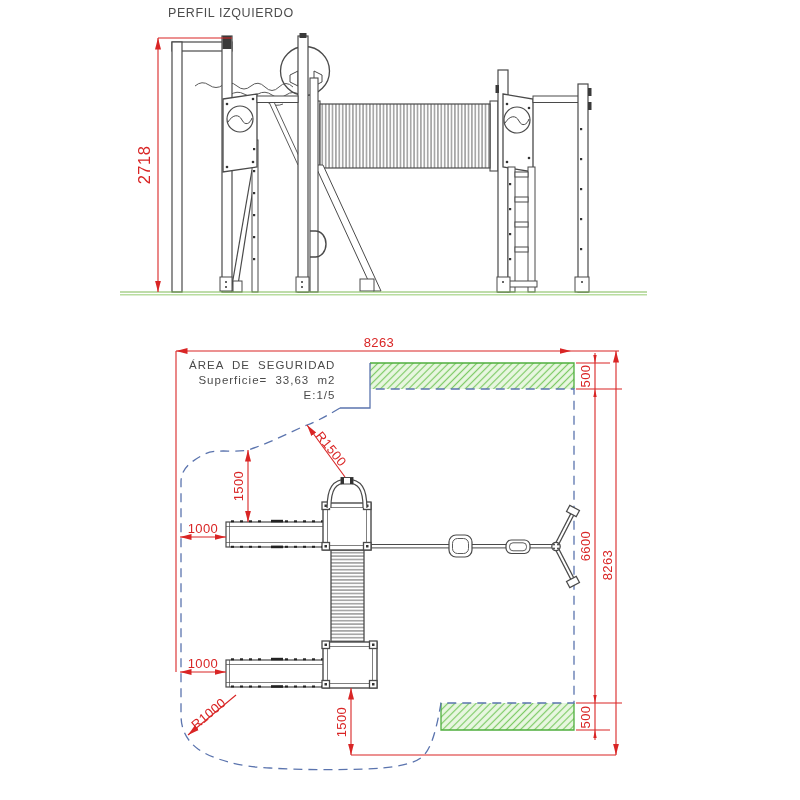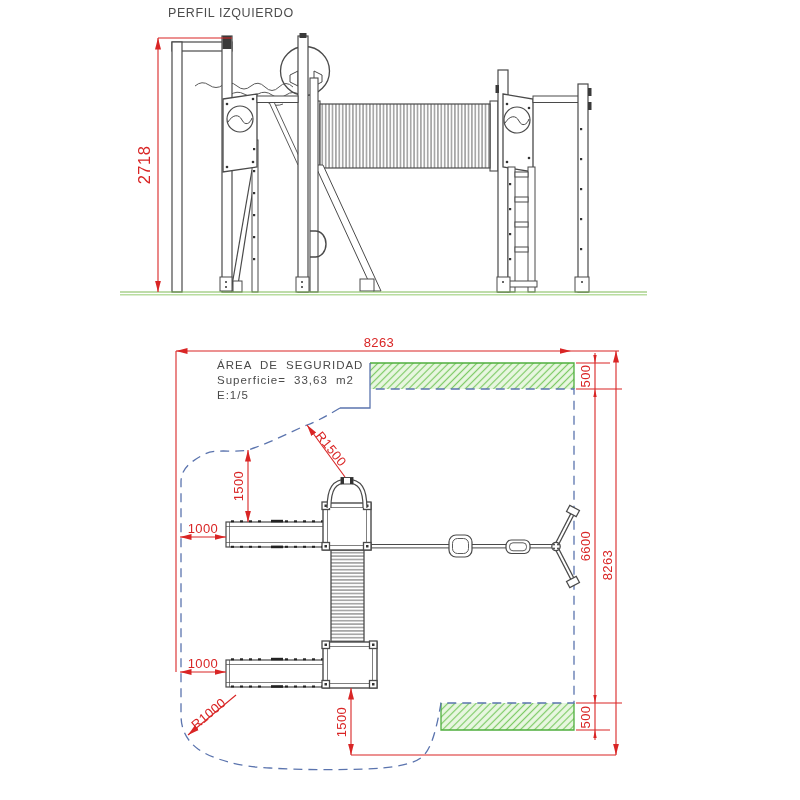--- a/index.html
+++ b/index.html
@@ -1,20 +1,20 @@
 <!DOCTYPE html>
 <html><head>
 <meta charset="utf-8">
 <style>
   html,body{margin:0;padding:0;background:#ffffff;}
   .canvas{position:relative;width:672px;height:800px;background:#ffffff;overflow:hidden;
-          font-family:"Liberation Sans", sans-serif;}
+          font-family:"Liberation Sans", sans-serif;text-align:right;}
   .drawing-title{position:absolute;left:168px;top:6px;font-size:12.5px;letter-spacing:.6px;
                  color:#4d4d4d;font-weight:400;}
-  .area-label{position:absolute;left:217px;top:358px;font-size:11.5px;line-height:15px;
+  .area-label{position:absolute;left:189px;top:358px;font-size:11.5px;line-height:15px;
               letter-spacing:1px;word-spacing:4px;color:#4a4a4a;}
   svg text{font-family:"Liberation Sans", sans-serif;}
   .dimtxt{fill:#d92525;font-size:13px;letter-spacing:.4px;}
   .dimtxt-big{fill:#d92525;font-size:16.5px;letter-spacing:.5px;}
   .redln{stroke:#d92525;stroke-width:1.1;fill:none;}
   .bluesolid{stroke:#5b74ae;stroke-width:1.3;fill:none;}
   .bluedash{stroke:#5b74ae;stroke-width:1.3;fill:none;stroke-dasharray:9 6;}
   .grnln{stroke:#4fae3e;stroke-width:1.3;fill:none;}
   .st{stroke:#4a4a4a;fill:#ffffff;}
   .stn{stroke:#4a4a4a;fill:none;}

